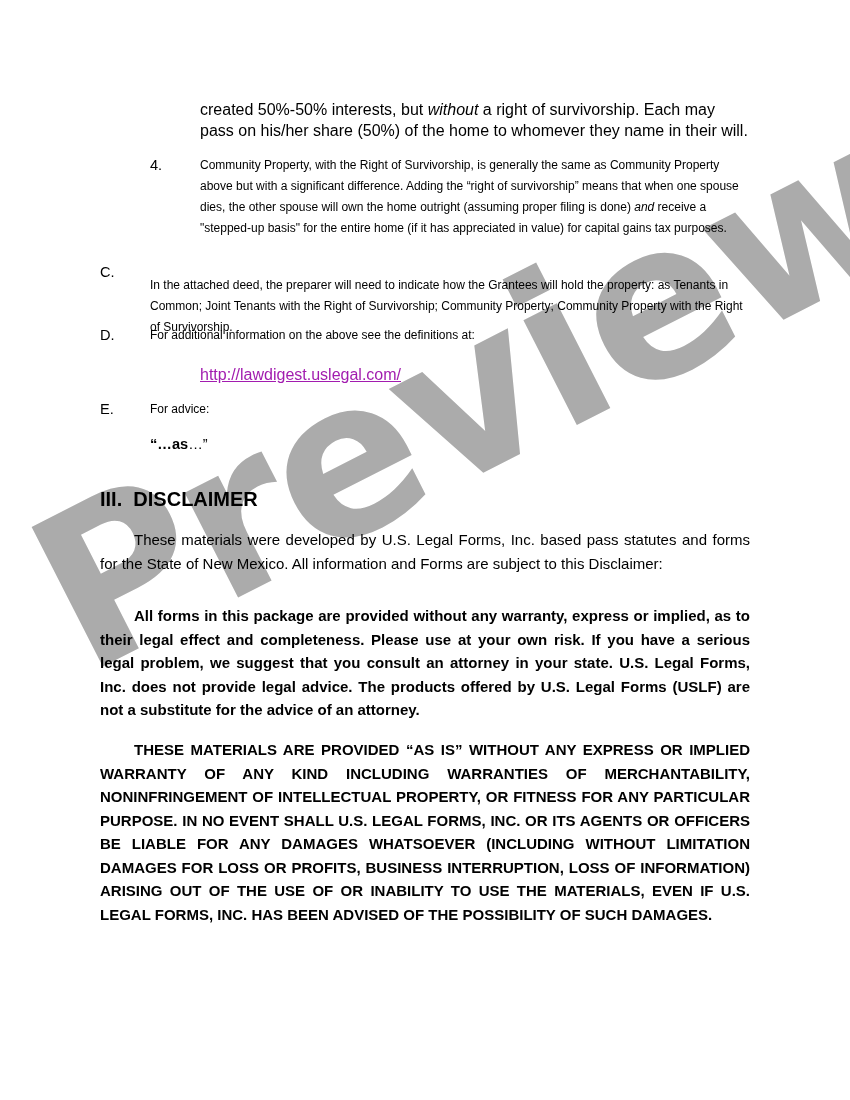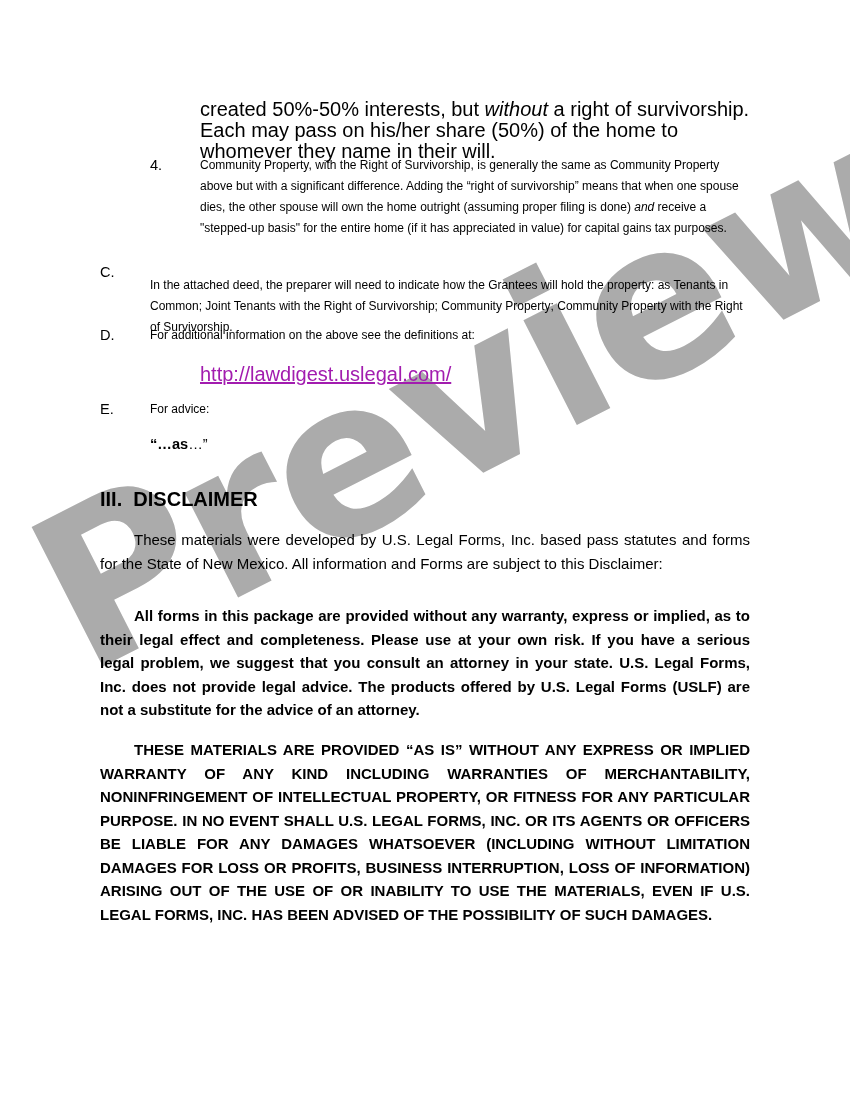--- a/index.html
+++ b/index.html
@@ -47,21 +47,21 @@
     position: absolute;
     left: 0;
     top: 0;
     width: 850px;
     height: 1100px;
     z-index: 2;
   }
 
   .block {
     position: absolute;
-    font-size: 20px;
+    font-size: 16px;
     line-height: 21px;
   }
 
   
   .row {
     position: absolute;
     display: block;
   }
   .marker {
     position: absolute;

